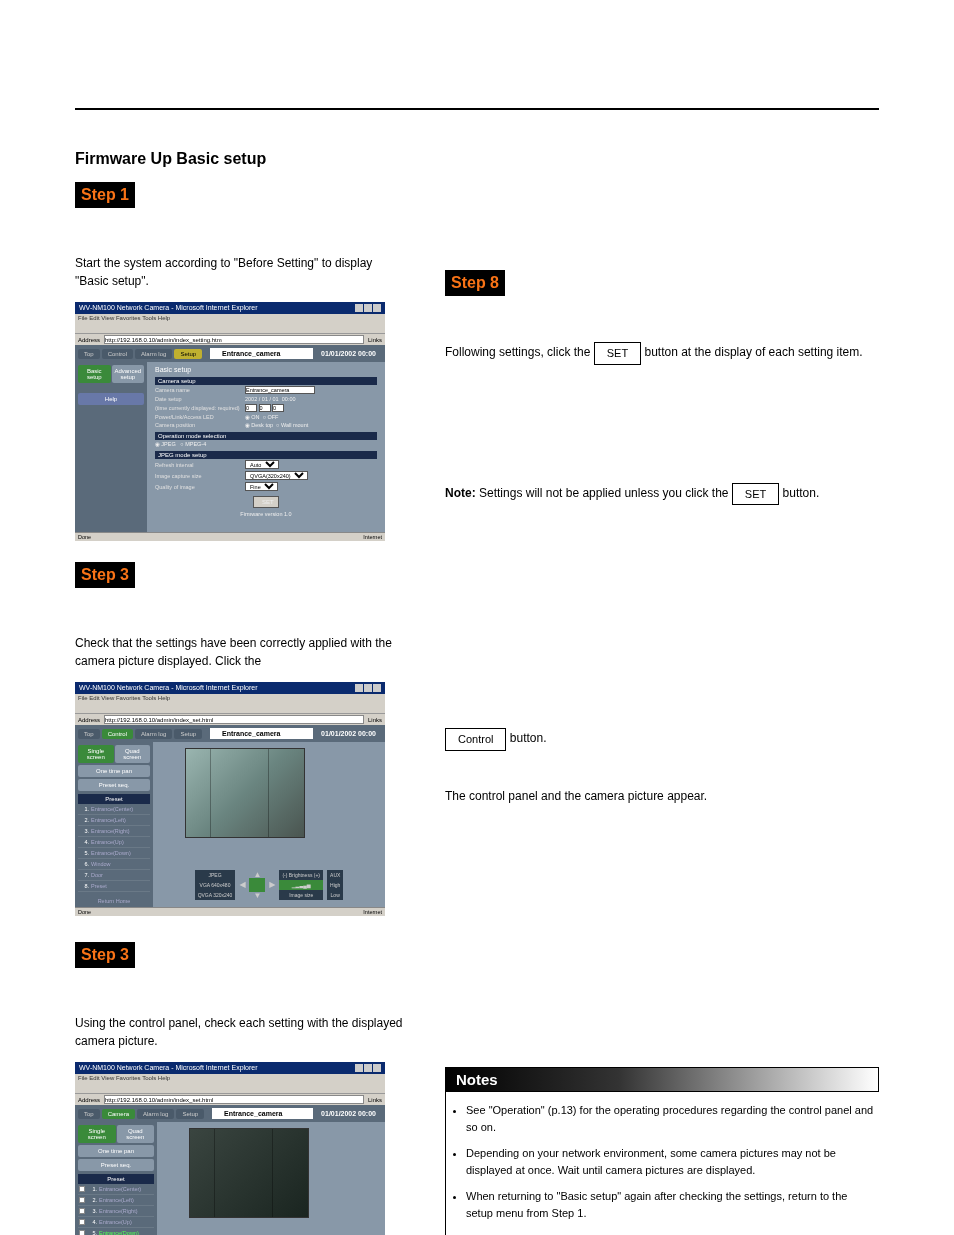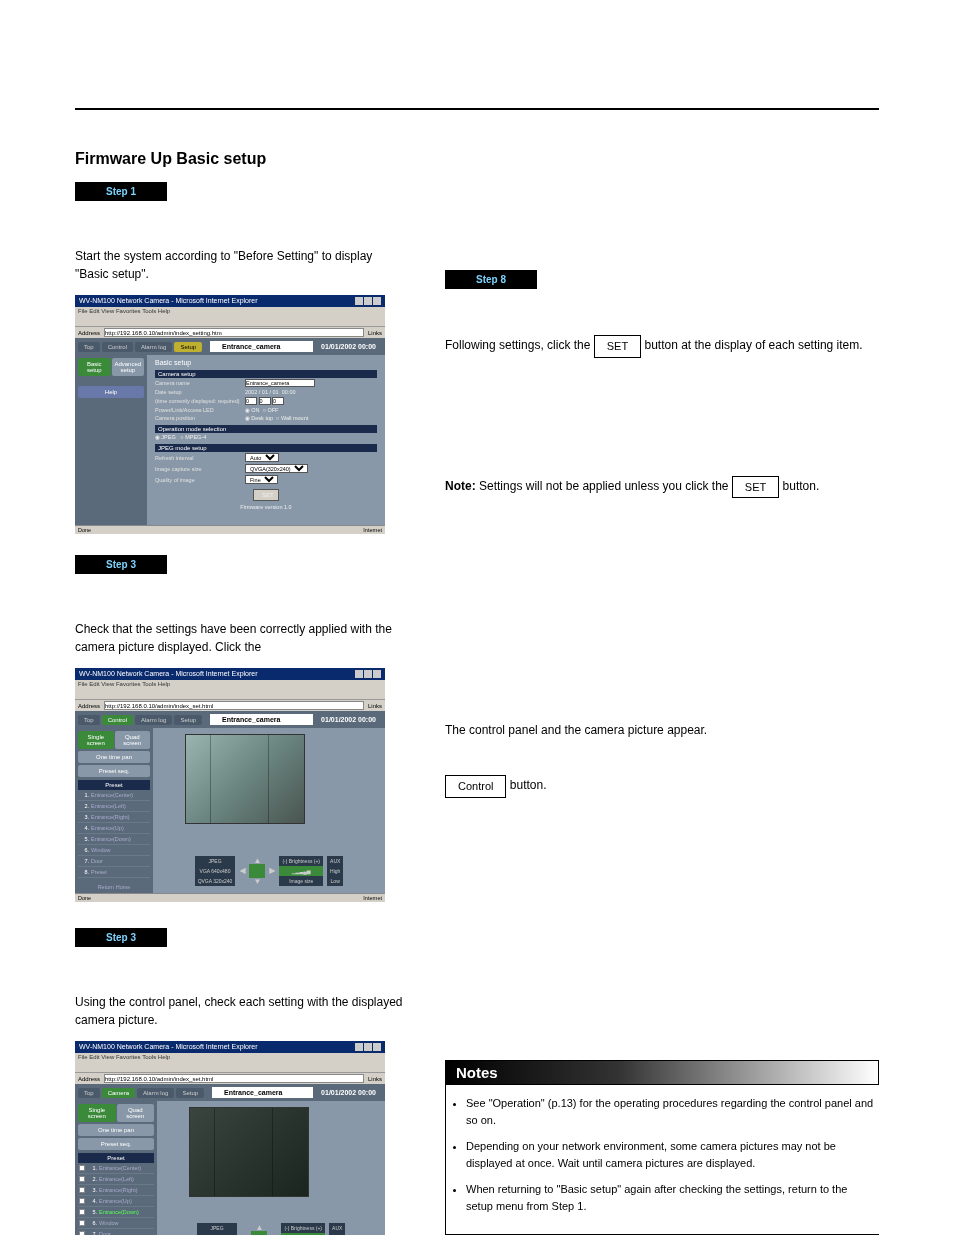--- a/index.html
+++ b/index.html
@@ -8,21 +8,21 @@
   .page { padding: 20px 75px 40px 75px; }
   
   .top-header { border-bottom: 2px solid #000; height: 90px; margin-bottom: 40px; }
   
   .two-col { display: flex; gap: 40px; }
   .left-col { flex: 0 0 330px; }
   .right-col { flex: 1; }
   
   .section-heading { font-size: 16px; font-weight: bold; margin-bottom: 14px; }
   
-  .step-label { background: #000; color: #7dd3fc; display: inline-block; padding: 4px 31px; font-size: 10px; font-weight: bold; margin-bottom: 10px; }
+  .step-label { background: #000; color: #f97316; display: inline-block; padding: 4px 6px; font-size: 16px; font-weight: bold; margin-bottom: 10px; }
   
   .step-text { font-size: 12px; line-height: 1.5; margin-bottom: 12px; margin-top: 36px; }
   
   .btn-inline { border: 1px solid #000; padding: 2px 12px; display: inline-block; font-size: 11px; vertical-align: middle; }
   
   .screenshot { width: 310px; height: 230px; margin-bottom: 30px; }
   .screenshot.tall { height: 230px; }
   
   
   .ss1 { background: #6b7a8a; }
@@ -441,25 +441,25 @@
       <p class="step-text">
         <strong>Note:</strong>
         <span>Settings will not be applied unless you click the </span>
         <span class="btn-inline">SET</span>
         <span> button.</span>
       </p>
 
       <div style="height:175px"></div>
 
       
-      <p class="step-text">The control panel and the camera picture appear.</p>
       <p class="step-text">
         <span class="btn-inline">Control</span>
         <span> button.</span>
       </p>
+      <p class="step-text">The control panel and the camera picture appear.</p>
 
       <div style="height:230px"></div>
 
       
       <div class="notes-block">
         <div class="notes-header">Notes</div>
         <div class="notes-body">
           <ul>
             <li>See "Operation" (p.13) for the operating procedures regarding the control panel and so on.</li>
             <li>Depending on your network environment, some camera pictures may not be displayed at once. Wait until camera pictures are displayed.</li>

